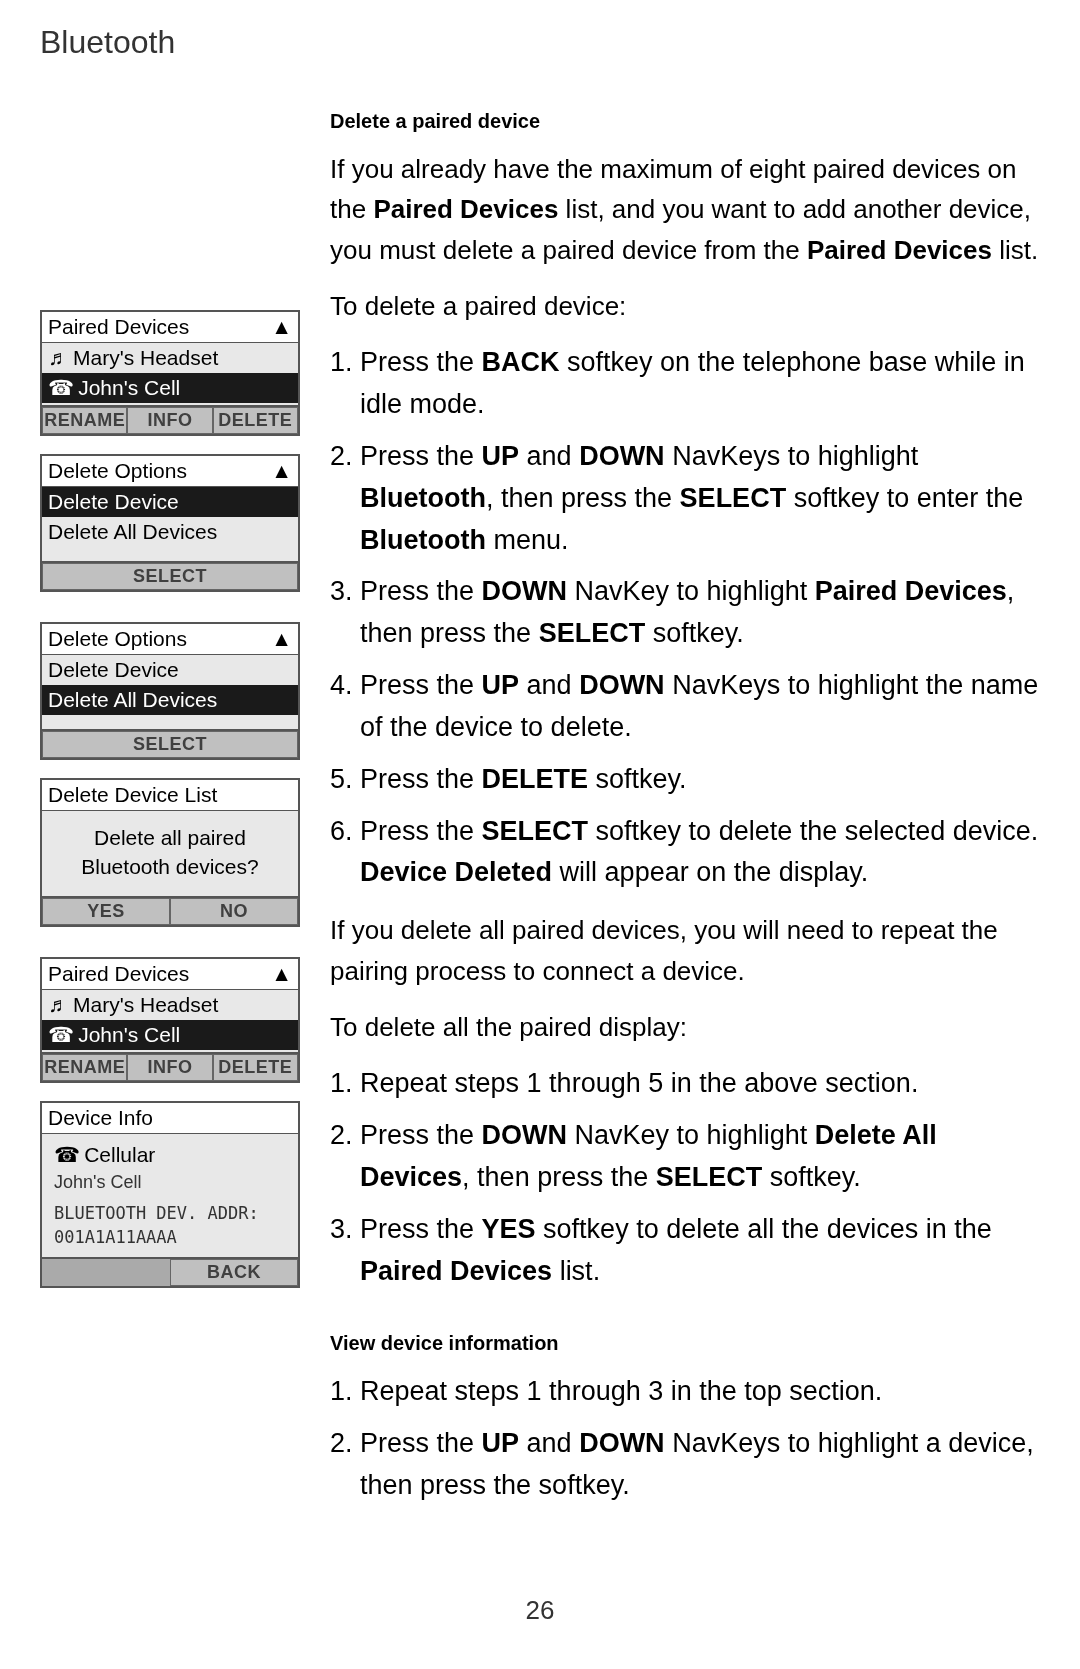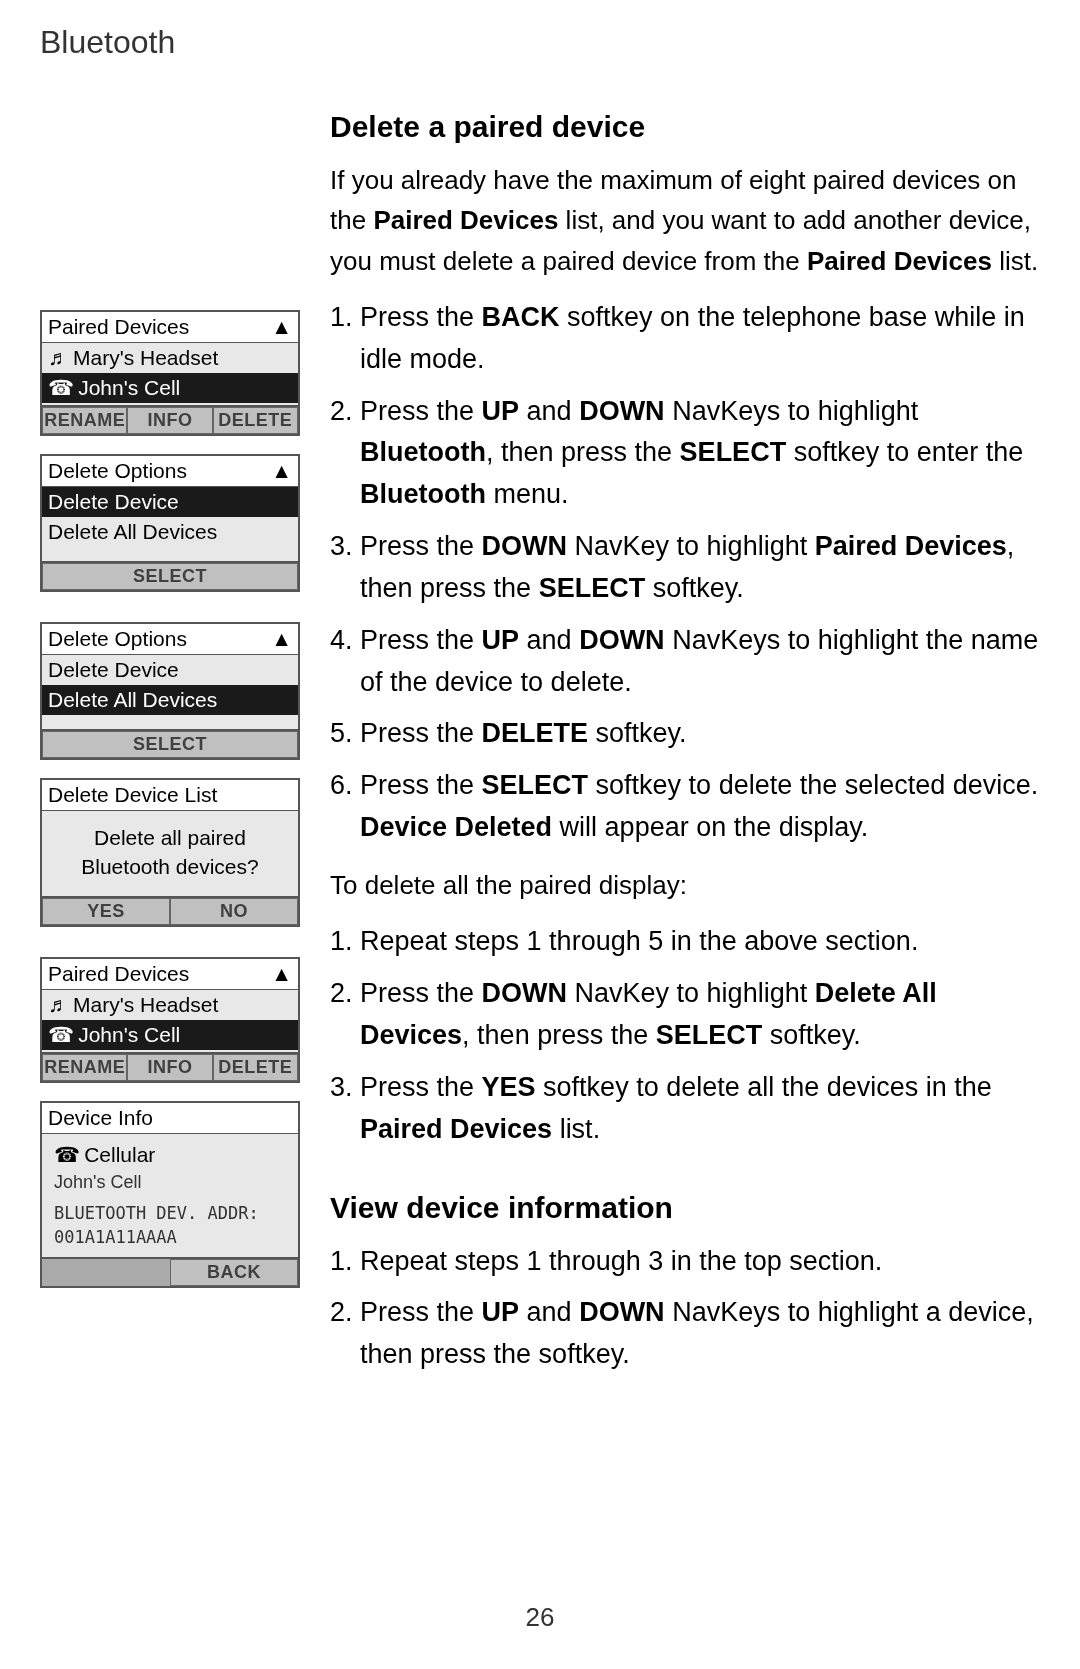--- a/index.html
+++ b/index.html
@@ -14,21 +14,21 @@
     }
     .page-header {
       position: absolute;
       top: 24px;
       left: 40px;
       font-size: 32px;
       color: #333;
     }
     .page-number {
       position: absolute;
-      bottom: 36px;
+      bottom: 43px;
       left: 50%;
       transform: translateX(-50%);
       font-size: 26px;
       color: #333;
       margin-top: 40px;
     }
 
     
     .left-col {
       position: absolute;
@@ -101,21 +101,21 @@
     }
     .screen-body .confirm-text {
       text-align: center;
       padding: 6px 4px;
       font-size: 21px;
       line-height: 1.4;
     }
 
     
     .section-heading {
-      font-size: 30px;
+      font-size: 20px;
       font-weight: bold;
       margin-bottom: 16px;
       margin-top: 0;
     }
     .section-heading.sub {
       margin-top: 40px;
     }
     .body-text {
       font-size: 26px;
       line-height: 1.55;
@@ -275,20 +275,21 @@
 </div>
 
 <div class="right-col">
 
   <h2 class="section-heading">Delete a paired device</h2>
 
   <p class="body-text">
     If you already have the maximum of eight paired devices on the <b>Paired Devices</b> list, and you want to add another device, you must delete a paired device from the <b>Paired Devices</b> list.
   </p>
 
+  <p class="body-text">To delete a paired device:</p>
 
   <ol class="steps-list">
     <li>
       <span class="step-num">1.</span>
       Press the <b>BACK</b> softkey on the telephone base while in idle mode.
     </li>
     <li>
       <span class="step-num">2.</span>
       Press the <b>UP</b> and <b>DOWN</b> NavKeys to highlight <b>Bluetooth</b>, then press the <b>SELECT</b> softkey to enter the <b>Bluetooth</b> menu.
     </li>
@@ -304,20 +305,21 @@
       <span class="step-num">5.</span>
       Press the <b>DELETE</b> softkey.
     </li>
     <li>
       <span class="step-num">6.</span>
       Press the <b>SELECT</b> softkey to delete the selected device. <b>Device Deleted</b> will appear on the display.
     </li>
   </ol>
 
 
+  <p class="body-text">If you delete all paired devices, you will need to repeat the pairing process to connect a device.</p>
 
   <p class="body-text">To delete all the paired display:</p>
 
   <ol class="steps-list">
     <li>
       <span class="step-num">1.</span>
       Repeat steps 1 through 5 in the above section.
     </li>
     <li>
       <span class="step-num">2.</span>

